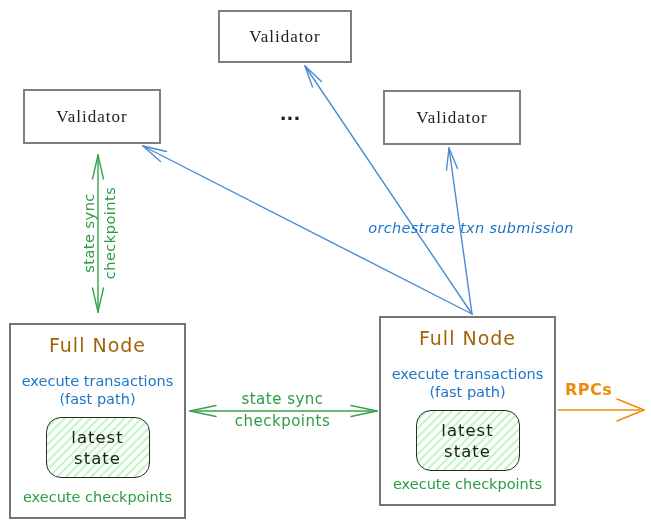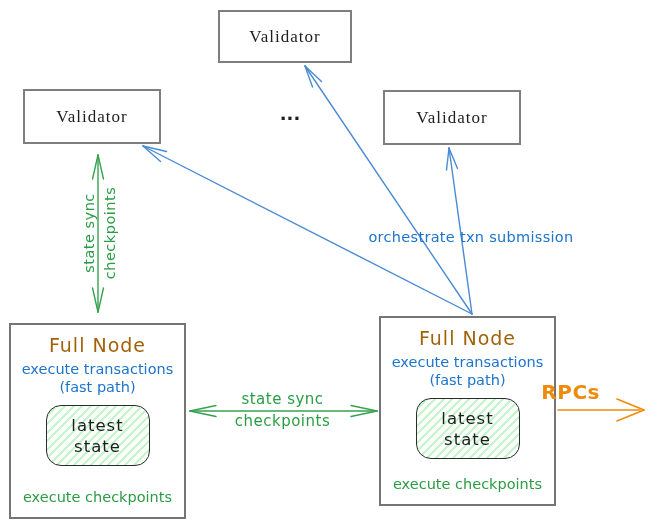--- a/index.html
+++ b/index.html
@@ -54,21 +54,21 @@
   }
   .fn-left  { left: 9px;   top: 323px; width: 177px; height: 196px; }
   .fn-right { left: 379px; top: 316px; width: 177px; height: 190px; }
   .fn-title {
     margin-top: 9px;
     font-size: 19px;
     letter-spacing: 1px;
     color: #a16207;
   }
   .fn-blue {
-    margin-top: 4px;
+    margin-top: 16px;
     font-size: 14.5px;
     line-height: 18px;
     color: #1c74cb;
     text-align: center;
   }
   .state-box {
     margin-top: 9px;
     width: 104px;
     height: 61px;
     border: 1.6px solid #2b2b2b;
@@ -111,31 +111,32 @@
   }
   .mid-sync {
     left: 200px; top: 388px;
     width: 165px;
     text-align: center;
     font-size: 15px;
     line-height: 22px;
     letter-spacing: 0.5px;
   }
   .orchestrate {
-    left: 360px; top: 229px;
+    left: 360px; top: 220px;
     width: 222px;
     text-align: center;
     font-size: 14.5px;
     letter-spacing: 0.3px;
+    font-style: italic;
   }
   .rpcs {
-    left: 540px; top: 380px;
+    left: 565px; top: 380px;
     width: 60px;
-    text-align: right;
-    font-size: 20px;
+    text-align: left;
+    font-size: 16px;
     font-weight: bold;
     letter-spacing: 0.5px;
   }
 </style>
 </head>
 <body>
 
 <div class="canvas">
 
   <svg class="arrows" viewBox="0 0 651 526" xmlns="http://www.w3.org/2000/svg">

